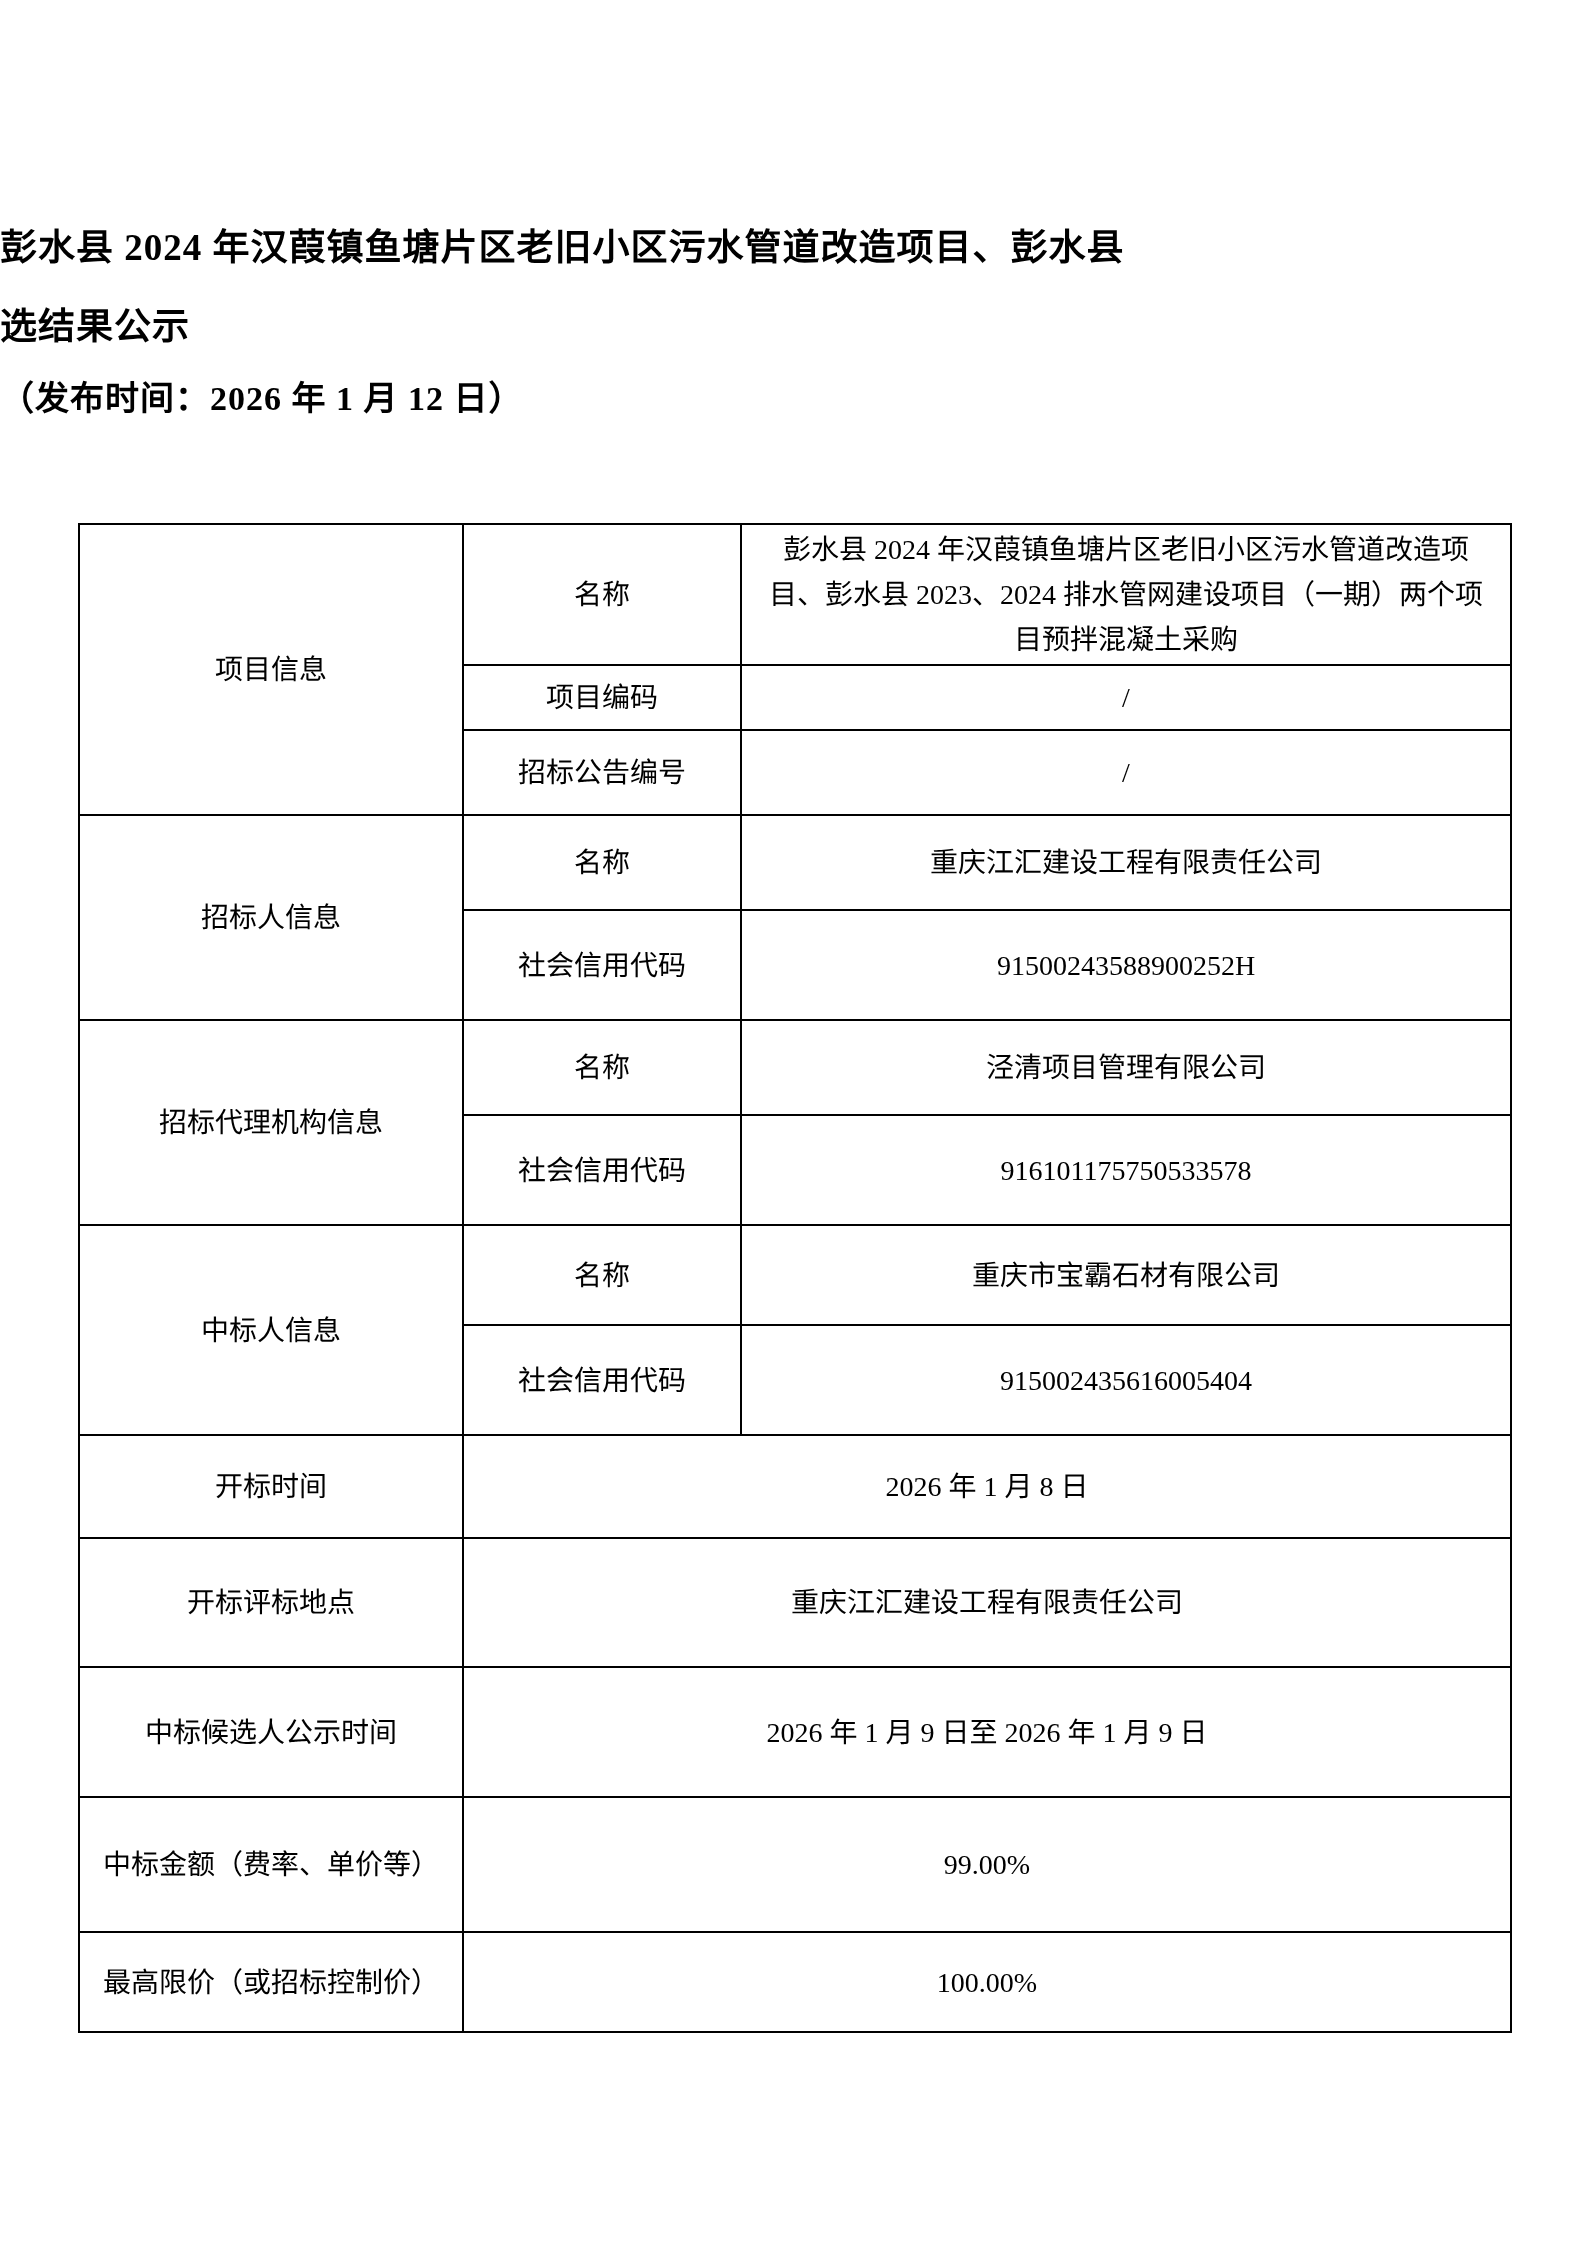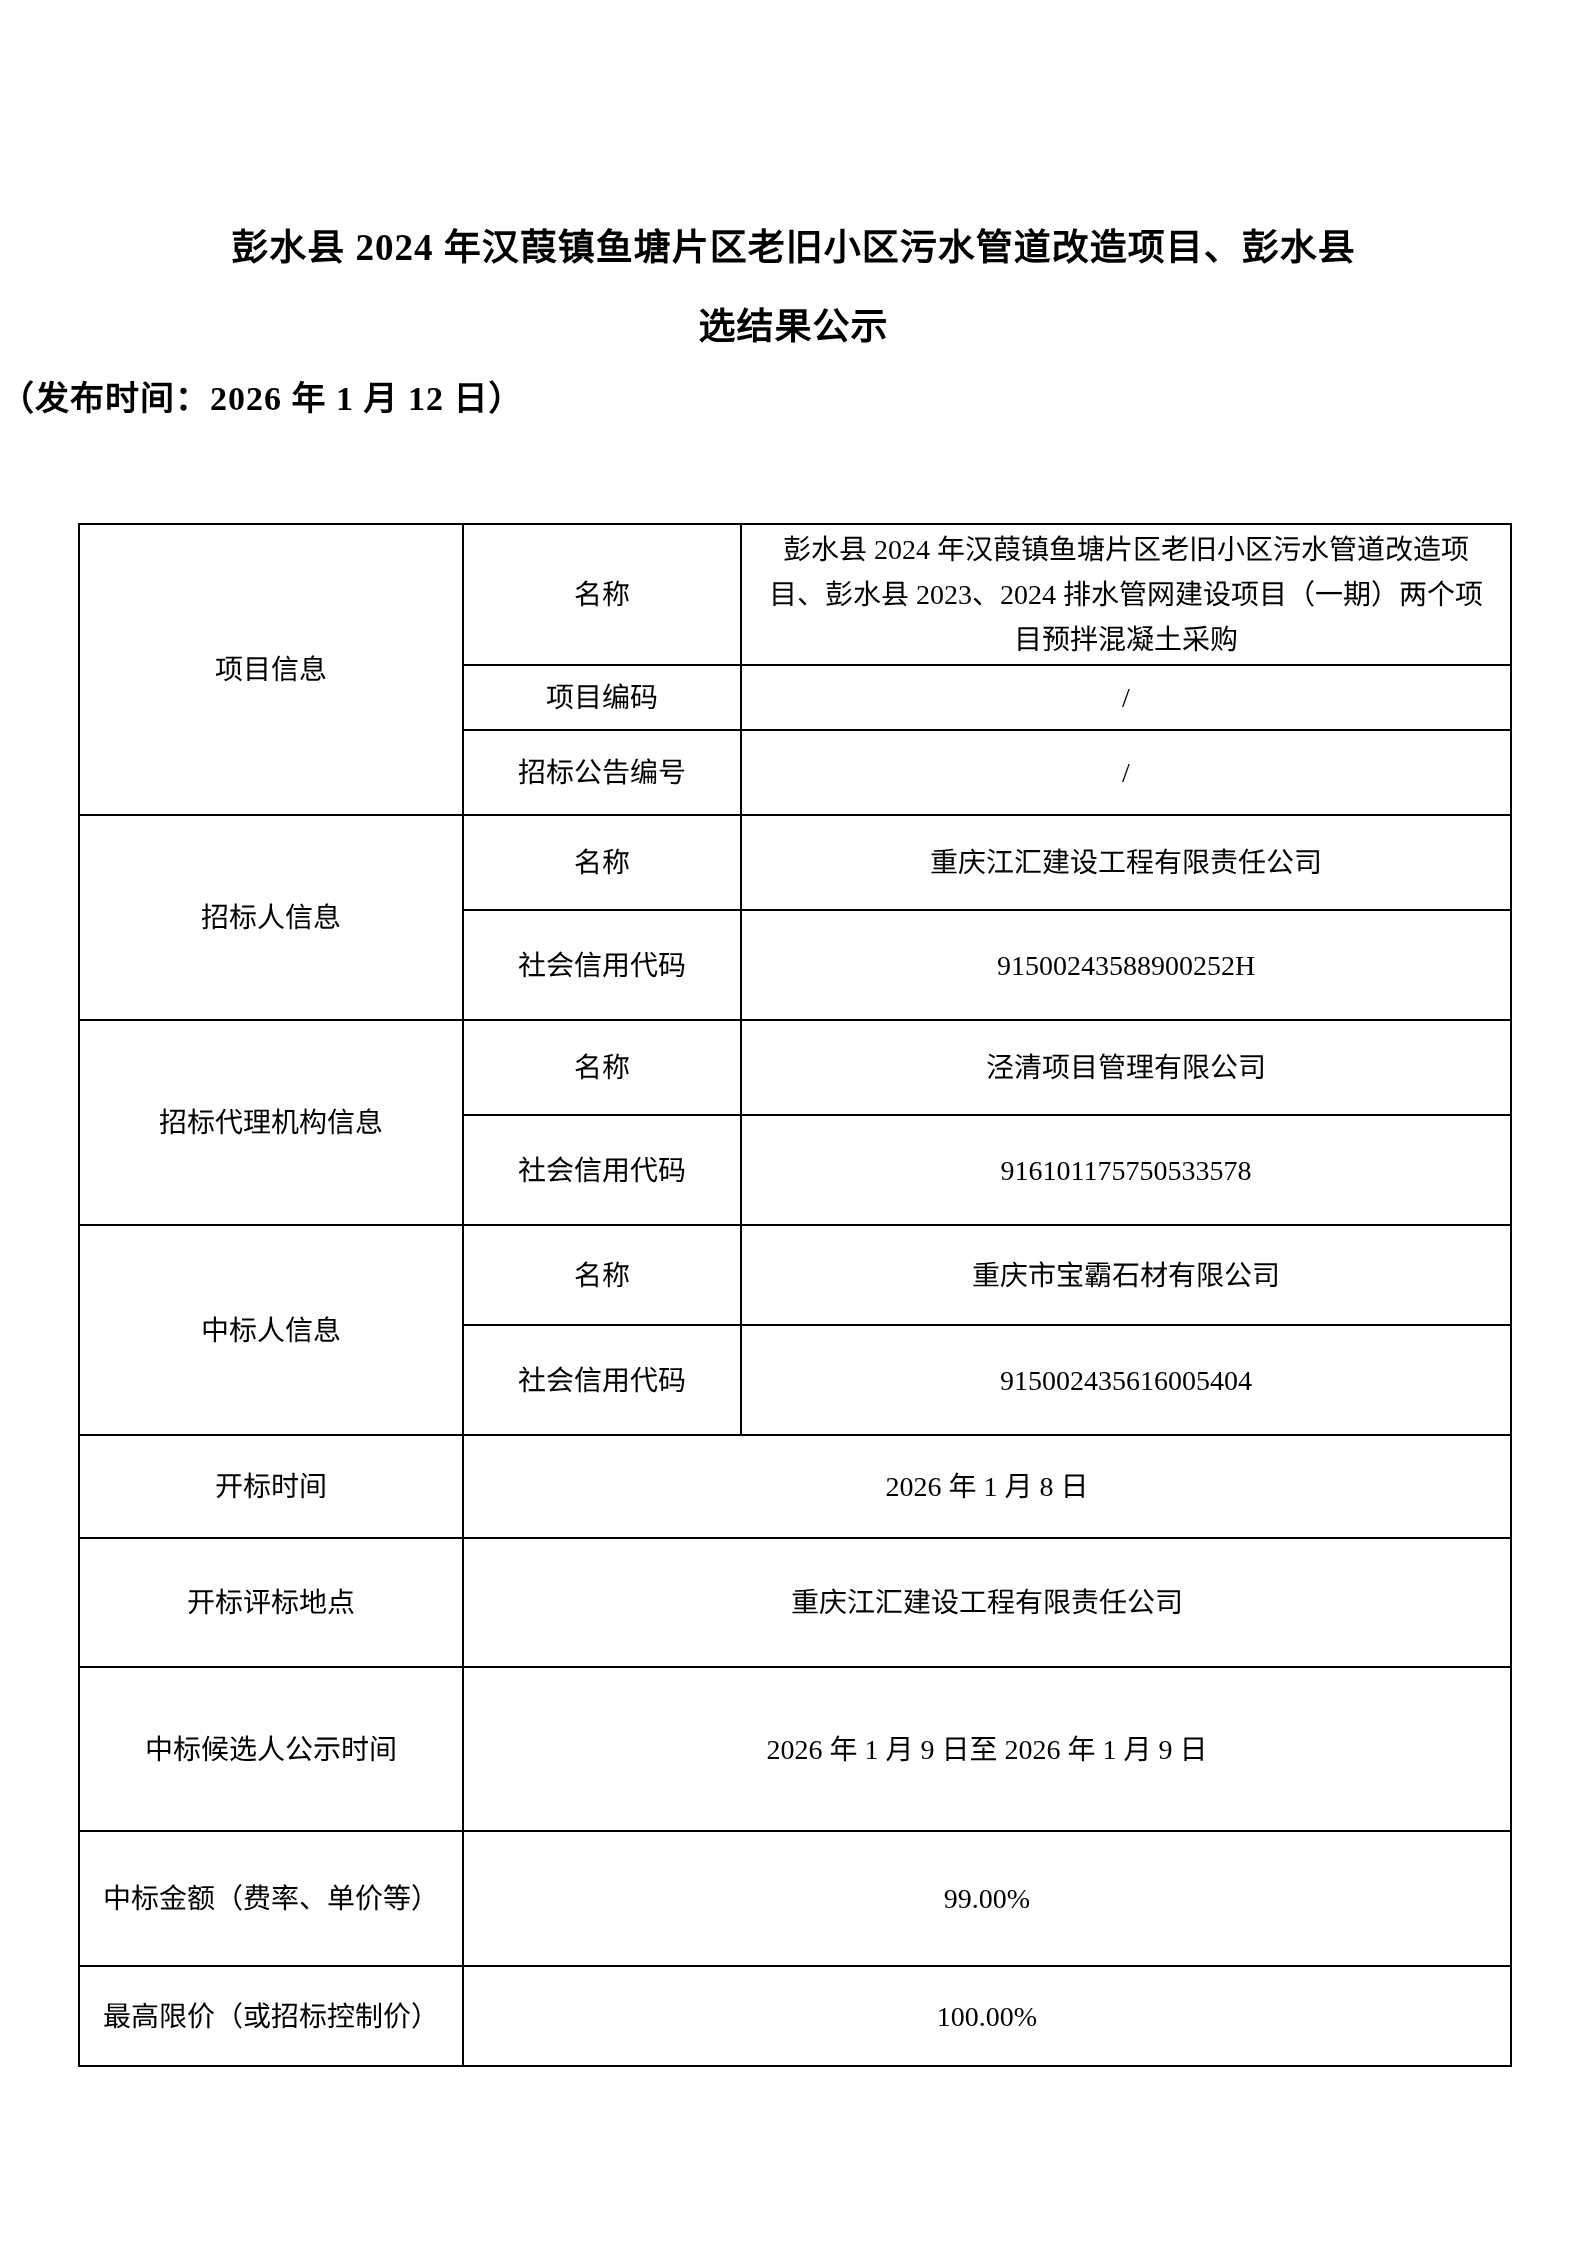--- a/index.html
+++ b/index.html
@@ -11,21 +11,21 @@
     position: relative;
     width: 1587px;
     height: 2245px;
     background: #ffffff;
     color: #000000;
     font-family: "Liberation Serif", "DejaVu Serif", serif;
     overflow: hidden;
   }
   .title-block {
     padding-top: 208px;
-    text-align: center;
+    text-align: left;
     font-size: 37px;
     font-weight: bold;
     line-height: 79px;
     letter-spacing: 1px;
   }
   .publish-line {
     margin-top: 4px;
     font-size: 34px;
     font-weight: bold;
     line-height: 58px;
@@ -57,21 +57,21 @@
   tr.r-code       { height: 65px; }
   tr.r-notice     { height: 85px; }
   tr.r-tname      { height: 95px; }
   tr.r-tcredit    { height: 110px; }
   tr.r-aname      { height: 95px; }
   tr.r-acredit    { height: 110px; }
   tr.r-wname      { height: 100px; }
   tr.r-wcredit    { height: 110px; }
   tr.r-opentime   { height: 103px; }
   tr.r-openplace  { height: 129px; }
-  tr.r-candidate  { height: 164px; }
+  tr.r-candidate  { height: 130px; }
   tr.r-amount     { height: 135px; }
   tr.r-maxprice   { height: 100px; }
 </style>
 </head>
 <body>
 
 <div class="page">
 
   <div class="title-block">
     <div>彭水县 2024 年汉葭镇鱼塘片区老旧小区污水管道改造项目、彭水县</div>

